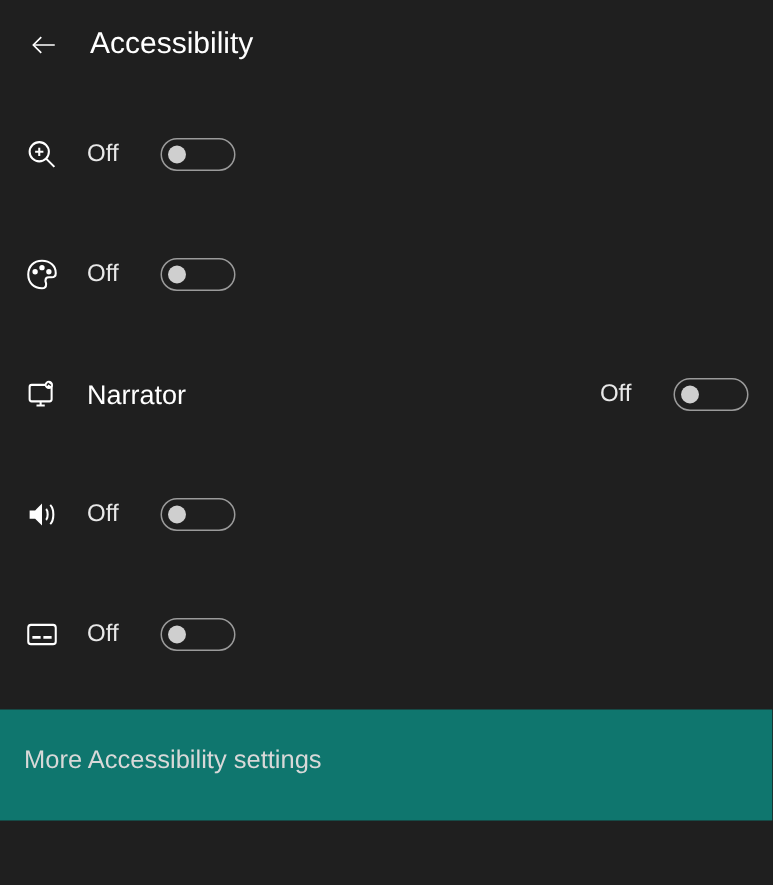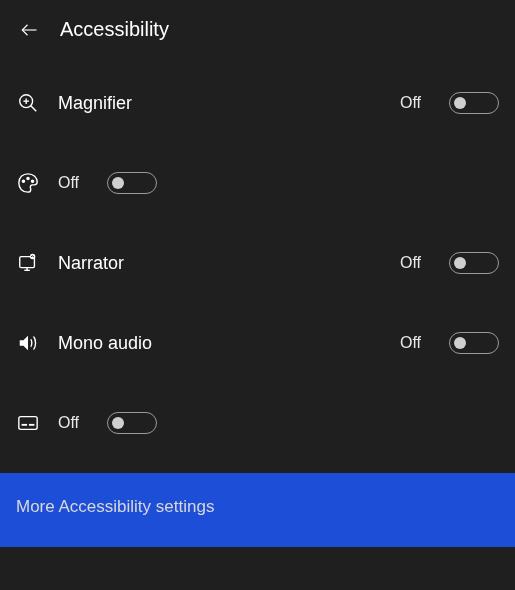--- a/index.html
+++ b/index.html
@@ -76,21 +76,21 @@
       width: 12px;
       height: 12px;
       background-color: #cfcfcf;
       border-radius: 50%;
       position: absolute;
       top: 50%;
       left: 4px;
       transform: translateY(-50%);
     }
     .footer {
-      background-color: #1d4ed8;
+      background-color: #0f766e;
       padding: 24px 16px 30px 16px;
       margin-top: 10px;
     }
     .footer-link {
       font-size: 17px;
       color: #d8d8d8;
       cursor: pointer;
     }
   </style>
 </head>
@@ -110,21 +110,20 @@
 
   <div class="setting-row">
     <div class="setting-icon">
       <svg width="22" height="22" viewBox="0 0 24 24" fill="none" stroke="#ffffff" stroke-width="1.5">
         <circle cx="10" cy="10" r="7"></circle>
         <line x1="15" y1="15" x2="21" y2="21"></line>
         <line x1="10" y1="7" x2="10" y2="13"></line>
         <line x1="7" y1="10" x2="13" y2="10"></line>
       </svg>
     </div>
-    <div class="setting-label">Magnifier</div>
     <div class="toggle-state">Off</div>
     <div class="toggle-switch">
       <div class="toggle-thumb"></div>
     </div>
   </div>
 
   <div class="setting-row">
     <div class="setting-icon">
       <svg width="22" height="22" viewBox="0 0 24 24" fill="none" stroke="#ffffff" stroke-width="1.5">
         <path d="M12 2 C6 2 2 6 2 12 C2 18 6 22 12 22 C14 22 15 21 15 19 C15 18 14.5 17.5 14.5 16.5 C14.5 15 15.5 14 17 14 L19 14 C21 14 22 13 22 11 C22 6 18 2 12 2 Z"></path>
@@ -157,21 +156,20 @@
   </div>
 
   <div class="setting-row">
     <div class="setting-icon">
       <svg width="22" height="22" viewBox="0 0 24 24" fill="none" stroke="#ffffff" stroke-width="1.5">
         <path d="M3 9 L3 15 L7 15 L12 20 L12 4 L7 9 Z" fill="#ffffff" stroke="none"></path>
         <path d="M15 8 C16.5 9.5 16.5 14.5 15 16"></path>
         <path d="M18 5 C21 8 21 16 18 19"></path>
       </svg>
     </div>
-    <div class="setting-label">Mono audio</div>
     <div class="toggle-state">Off</div>
     <div class="toggle-switch">
       <div class="toggle-thumb"></div>
     </div>
   </div>
 
   <div class="setting-row">
     <div class="setting-icon">
       <svg width="22" height="22" viewBox="0 0 24 24" fill="none" stroke="#ffffff" stroke-width="1.5">
         <rect x="2" y="5" width="20" height="14" rx="2"></rect>

